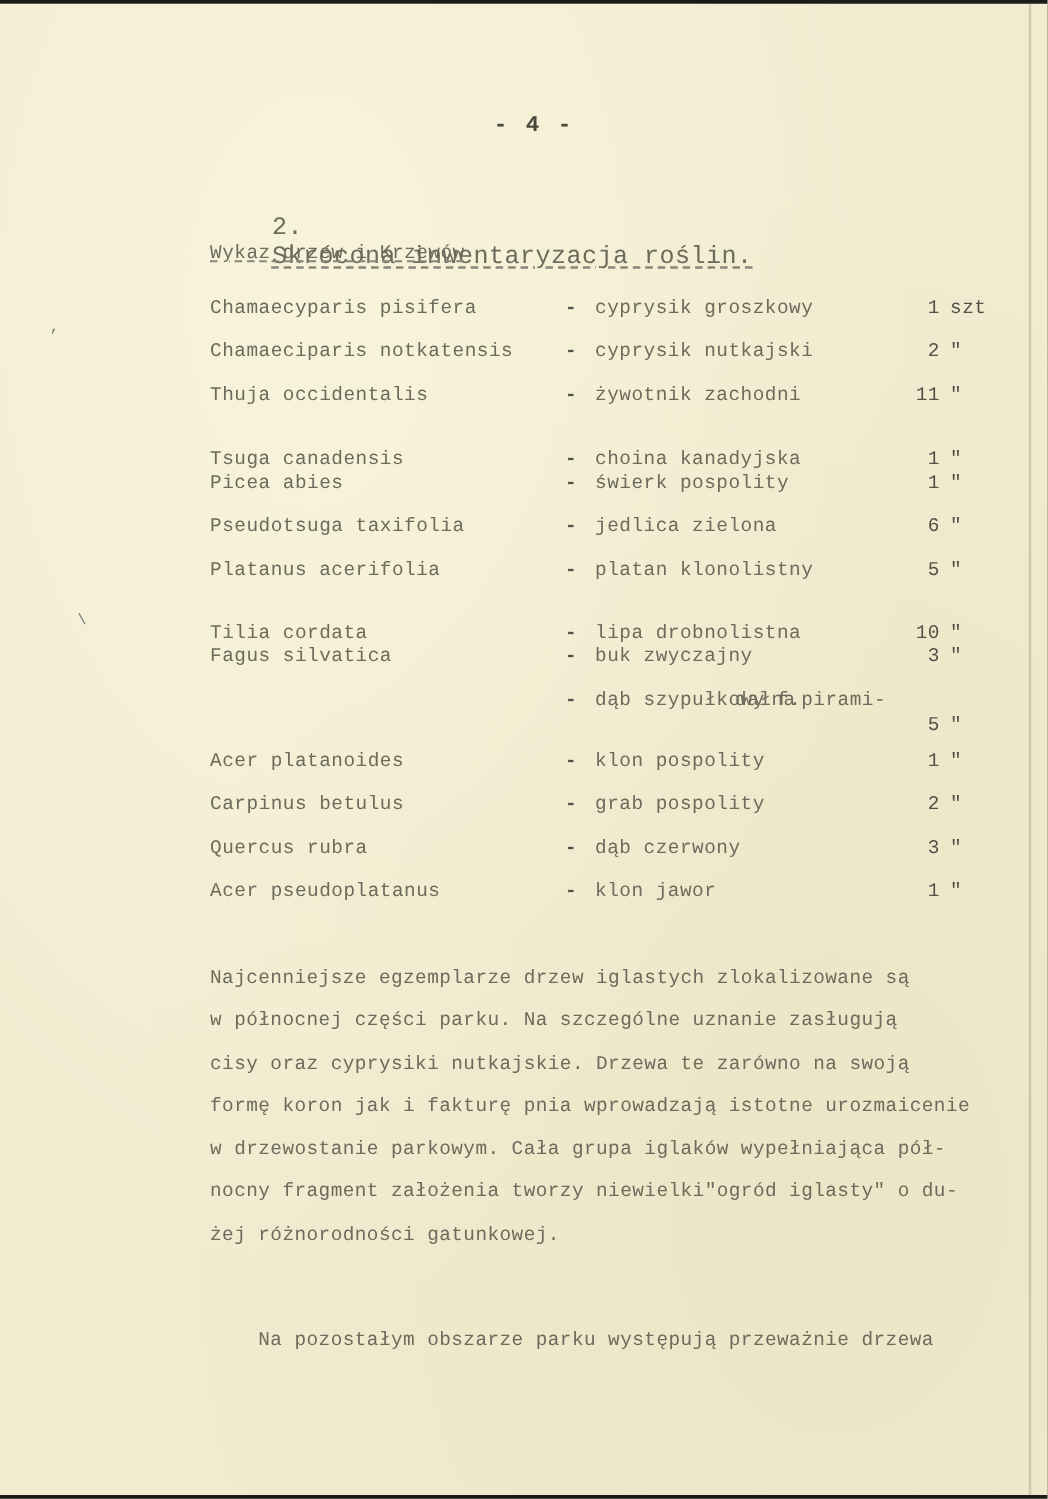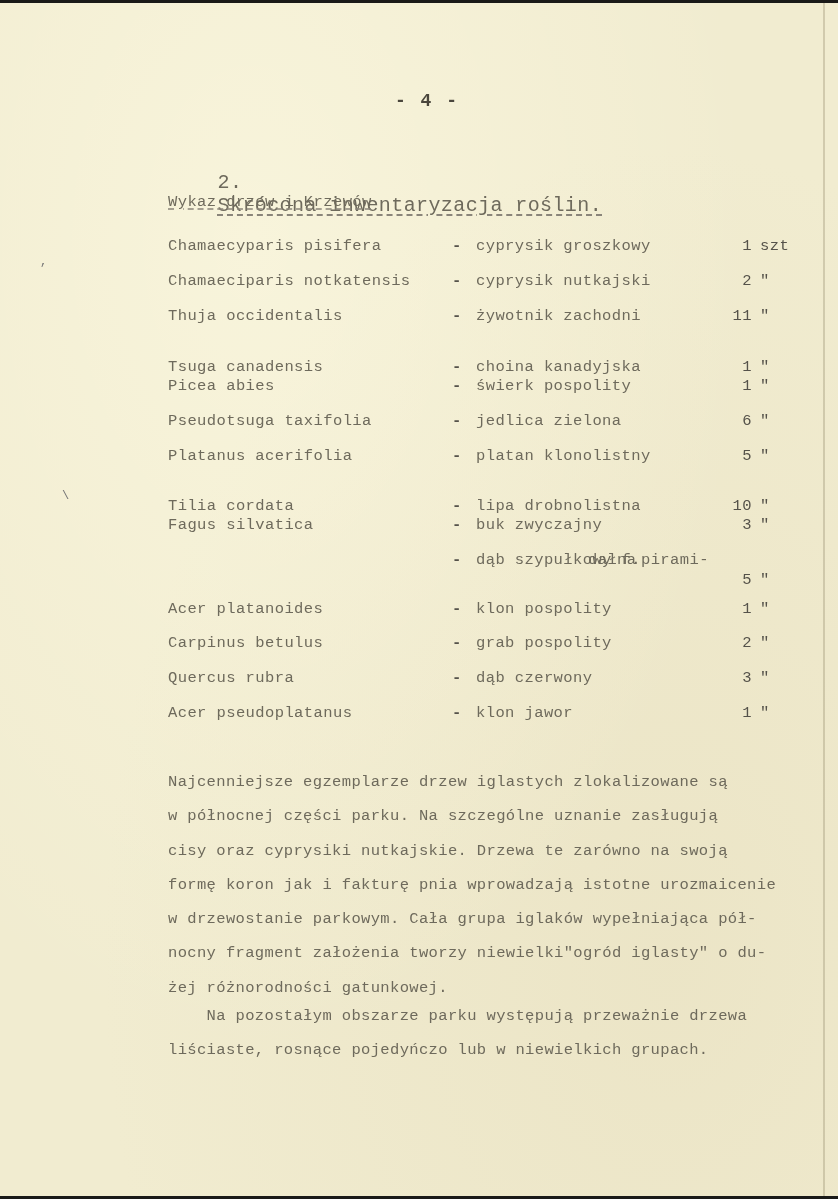--- a/index.html
+++ b/index.html
@@ -29,21 +29,21 @@
     .row .latin { position: absolute; left: 168px; }
     .row .dash { position: absolute; left: 452px; color: #55524a; font-weight: bold; }
     .row .pl { position: absolute; left: 476px; }
     .row .cnt { position: absolute; width: 52px; text-align: right; left: 700px; color: #55524a; }
     .row .unit { position: absolute; left: 760px; color: #55524a; }
     .row { position: absolute; left: 0; width: 726px; height: 20px; font-size: 15.5px; letter-spacing: 0.4px; white-space: pre; }
     .row span { top: 0; }
     .cont { position: absolute; left: 588px; top: 20px; }
     .para { position: absolute; left: 168px; font-size: 15.5px; letter-spacing: 0.35px; white-space: pre; line-height: 34.3px; }
     .p1 { top: 762px; }
-    .p2 { top: 996px; }
+    .p2 { top: 1052px; text-align: center; }
     .mark { position: absolute; color: #777; font-size: 12px; }
   </style>
 </head>
 <body>
 
 <div class="page">
   <div class="fold"></div>
   <span class="mark" style="left:40px;top:252px;">,</span>
   <span class="mark" style="left:62px;top:486px;">\</span>
 
@@ -67,14 +67,14 @@
       <div class="row" style="top: 456px; margin-top: 38px;"><span class="latin">Tilia cordata</span><span class="dash">-</span><span class="pl">lipa drobnolistna</span><span class="cnt">10</span><span class="unit">"</span></div>
       <div class="row" style="top: 513px;"><span class="latin">Fagus silvatica</span><span class="dash">-</span><span class="pl">buk zwyczajny</span><span class="cnt">3</span><span class="unit">"</span></div>
       <div class="row" style="top: 548px;"><span class="dash">-</span><span class="pl">dąb szypułkowy f.pirami-</span><span class="cont">dałna</span><span class="cnt" style="top: 20px; position: absolute;">5</span><span class="unit" style="top: 20px; position: absolute;">"</span></div>
       <div class="row" style="top: 597px;"><span class="latin">Acer platanoides</span><span class="dash">-</span><span class="pl">klon pospolity</span><span class="cnt">1</span><span class="unit">"</span></div>
       <div class="row" style="top: 631px;"><span class="latin">Carpinus betulus</span><span class="dash">-</span><span class="pl">grab pospolity</span><span class="cnt">2</span><span class="unit">"</span></div>
       <div class="row" style="top: 666px;"><span class="latin">Quercus rubra</span><span class="dash">-</span><span class="pl">dąb czerwony</span><span class="cnt">3</span><span class="unit">"</span></div>
       <div class="row" style="top: 701px;"><span class="latin">Acer pseudoplatanus</span><span class="dash">-</span><span class="pl">klon jawor</span><span class="cnt">1</span><span class="unit">"</span></div>
     </div>
 
   <div class="para p1" id="p1"><div>Najcenniejsze egzemplarze drzew iglastych zlokalizowane są</div><div>w północnej części parku. Na szczególne uznanie zasługują</div><div>cisy oraz cyprysiki nutkajskie. Drzewa te zarówno na swoją</div><div>formę koron jak i fakturę pnia wprowadzają istotne urozmaicenie</div><div>w drzewostanie parkowym. Cała grupa iglaków wypełniająca pół-</div><div>nocny fragment założenia tworzy niewielki"ogród iglasty" o du-</div><div>żej różnorodności gatunkowej.</div></div>
-  <div class="para p2" id="p2"><div>    Na pozostałym obszarze parku występują przeważnie drzewa</div><div>liściaste, rosnące pojedyńczo lub w niewielkich grupach.</div></div>
+  <div class="para p2" id="p2"><div>    Na pozostałym obszarze parku występują przeważnie drzewa</div></div>
 </div>
 
 </body></html>

